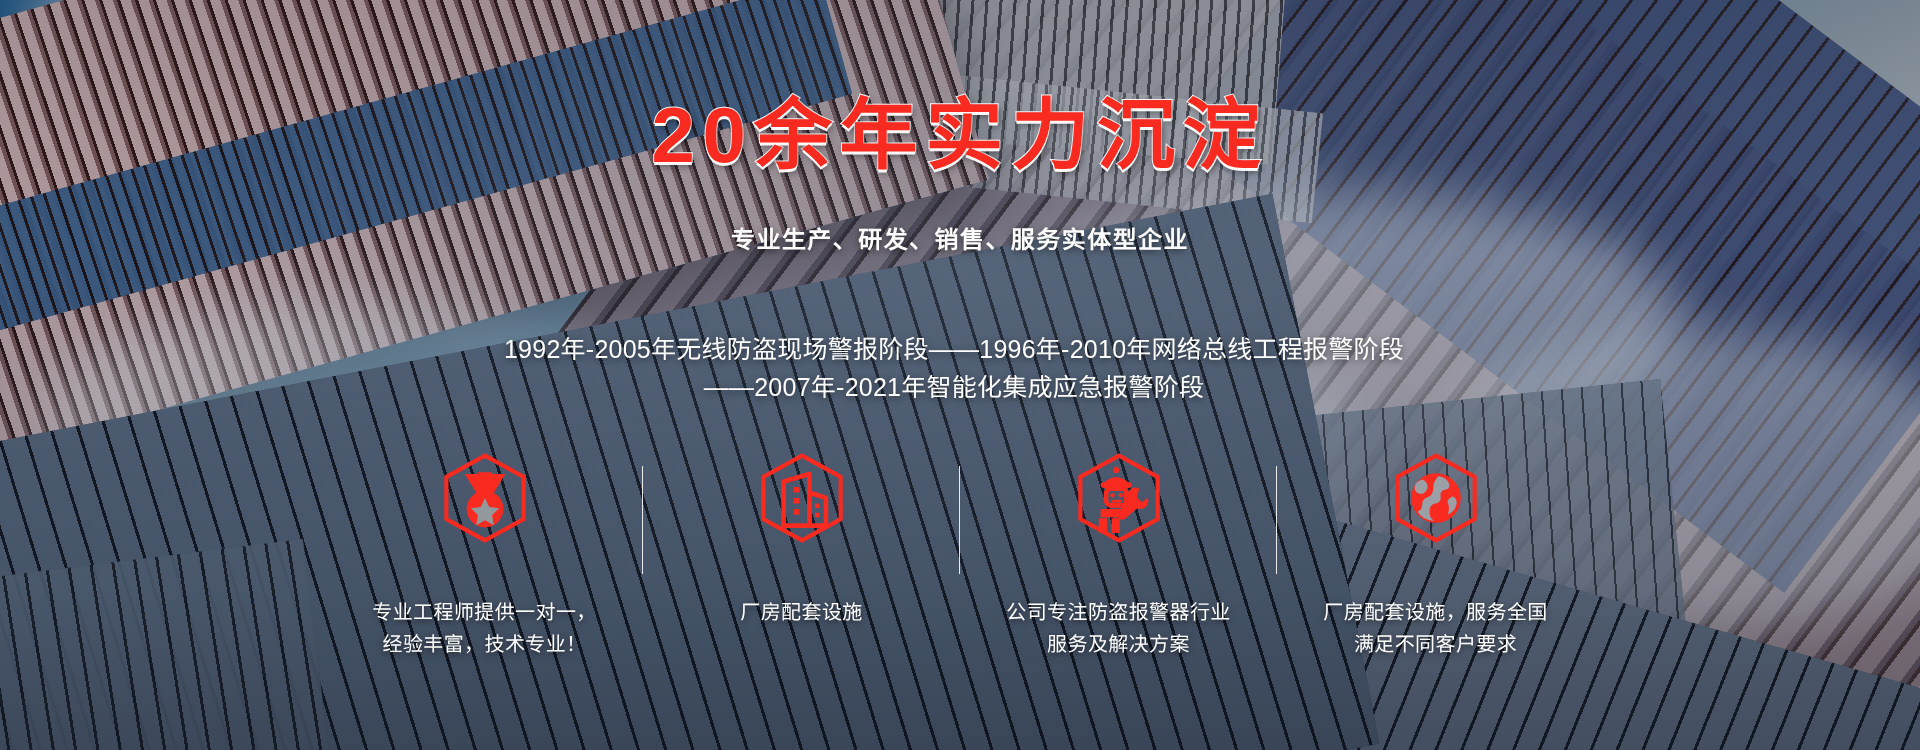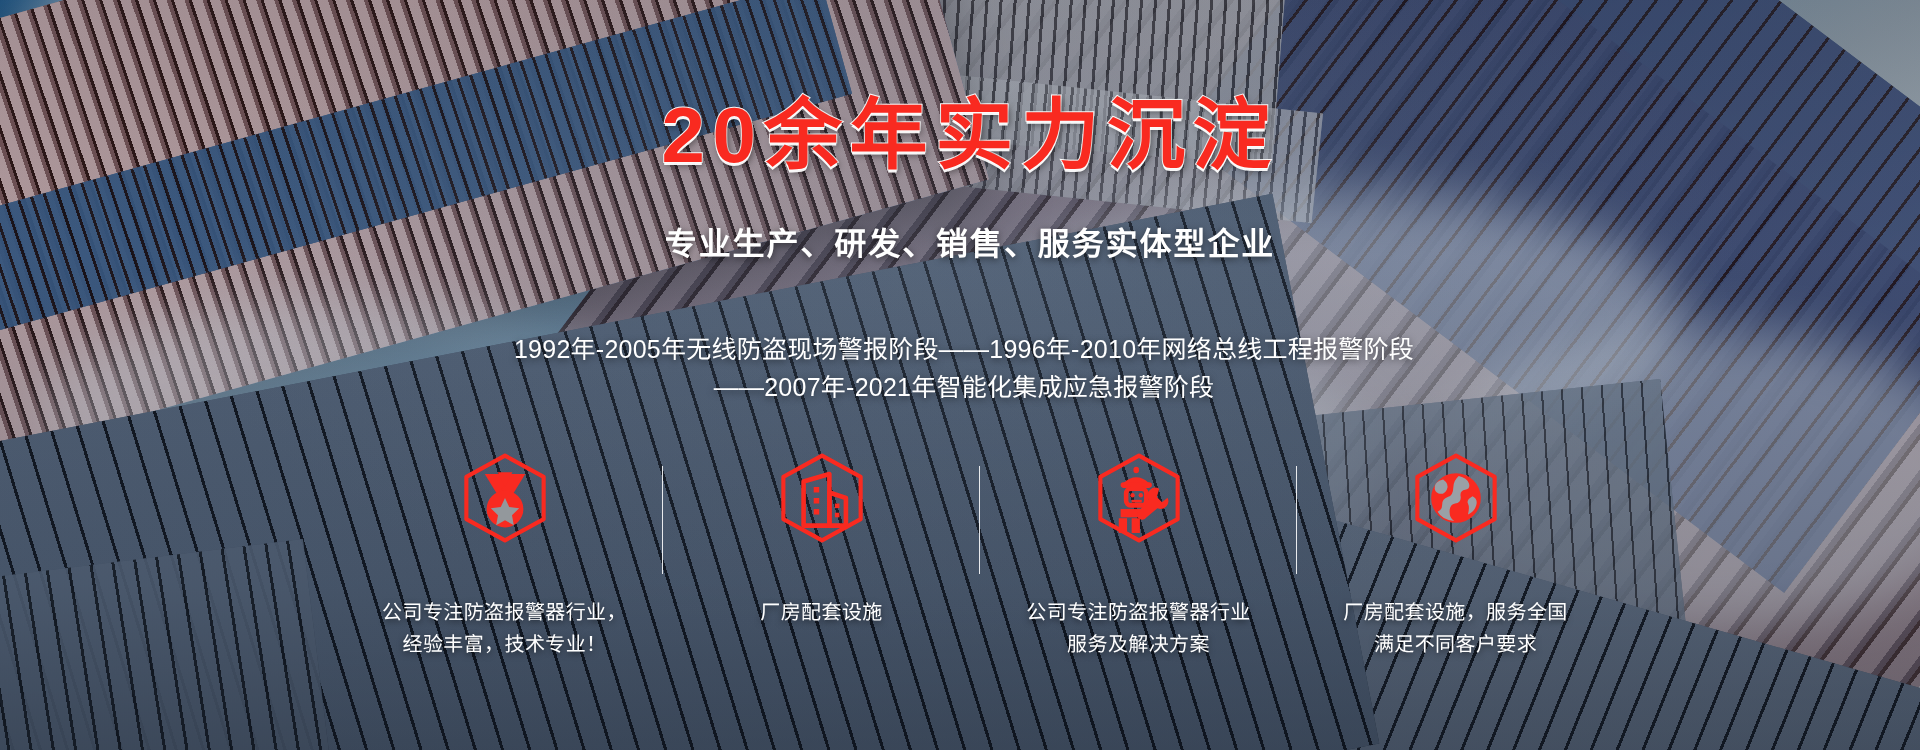--- a/index.html
+++ b/index.html
@@ -172,41 +172,41 @@
 
   
   .scrim{
     position:absolute; inset:0;
     background:
       linear-gradient(180deg, rgba(24,34,48,0.18) 0%, rgba(24,34,48,0.10) 34%, rgba(24,34,48,0.26) 78%, rgba(18,26,38,0.40) 100%),
       radial-gradient(ellipse 1100px 520px at 50% 36%, rgba(110,126,146,0.30) 0%, rgba(40,54,72,0.0) 72%);
   }
 
   
-  .content{ position:absolute; inset:0;margin-left:20px; }
+  .content{ position:absolute; inset:0; }
 
   .headline{
     position:absolute; left:0; right:0; top:96px;
     text-align:center;
     font-size:78px; line-height:1;
     font-weight:bold;
     letter-spacing:.10em;
     color:#F92A20;
     -webkit-text-stroke:2px #ffffff;
     paint-order:stroke fill;
     text-shadow:
       0 3px 0 rgba(255,255,255,.95),
       2px 4px 7px rgba(0,0,0,.42);
     white-space:nowrap;
   }
 
   .subtitle{
     position:absolute; left:0; right:0; top:228px;
     text-align:center;
-    font-size:32px; line-height:1;
+    font-size:24px; line-height:1;
     font-weight:bold;
     letter-spacing:.06em;
     color:#ffffff;
     text-shadow:0 2px 7px rgba(0,0,0,.55);
     white-space:nowrap;
   }
 
   .desc{
     position:absolute; left:0; right:12px; top:330px;
     text-align:center;
@@ -351,21 +351,21 @@
           <path d="M36 30 q7 5 4 11 q-3 6 -9 4 q-5 -2 -4 -8 q1 -5 9 -7 z" fill="#9aa0a6"></path>
           <path d="M53 26 q9 2 11 8 q2 6 -4 7 q-6 1 -5 7 q1 7 -6 8 q-6 1 -6 9 q0 7 5 10 q-13 -1 -18 -10 q5 -2 5 -8 q0 -6 6 -8 q6 -2 6 -10 q0 -8 6 -13 z" fill="#9aa0a6"></path>
           <path d="M68 48 q6 3 4 10 q-2 7 -9 10 q2 -8 0 -12 q-2 -4 5 -8 z" fill="#9aa0a6"></path>
         </svg>
       </div>
 
     </div>
 
     <div class="captions">
       <div class="caption">
-        <div>公司专注防盗报警器行业，</div>
+        <div>专业工程师提供一对一，</div>
         <div>经验丰富，技术专业！</div>
       </div>
       <div class="caption">
         <div>厂房配套设施</div>
       </div>
       <div class="caption">
         <div>公司专注防盗报警器行业</div>
         <div>服务及解决方案</div>
       </div>
       <div class="caption">

